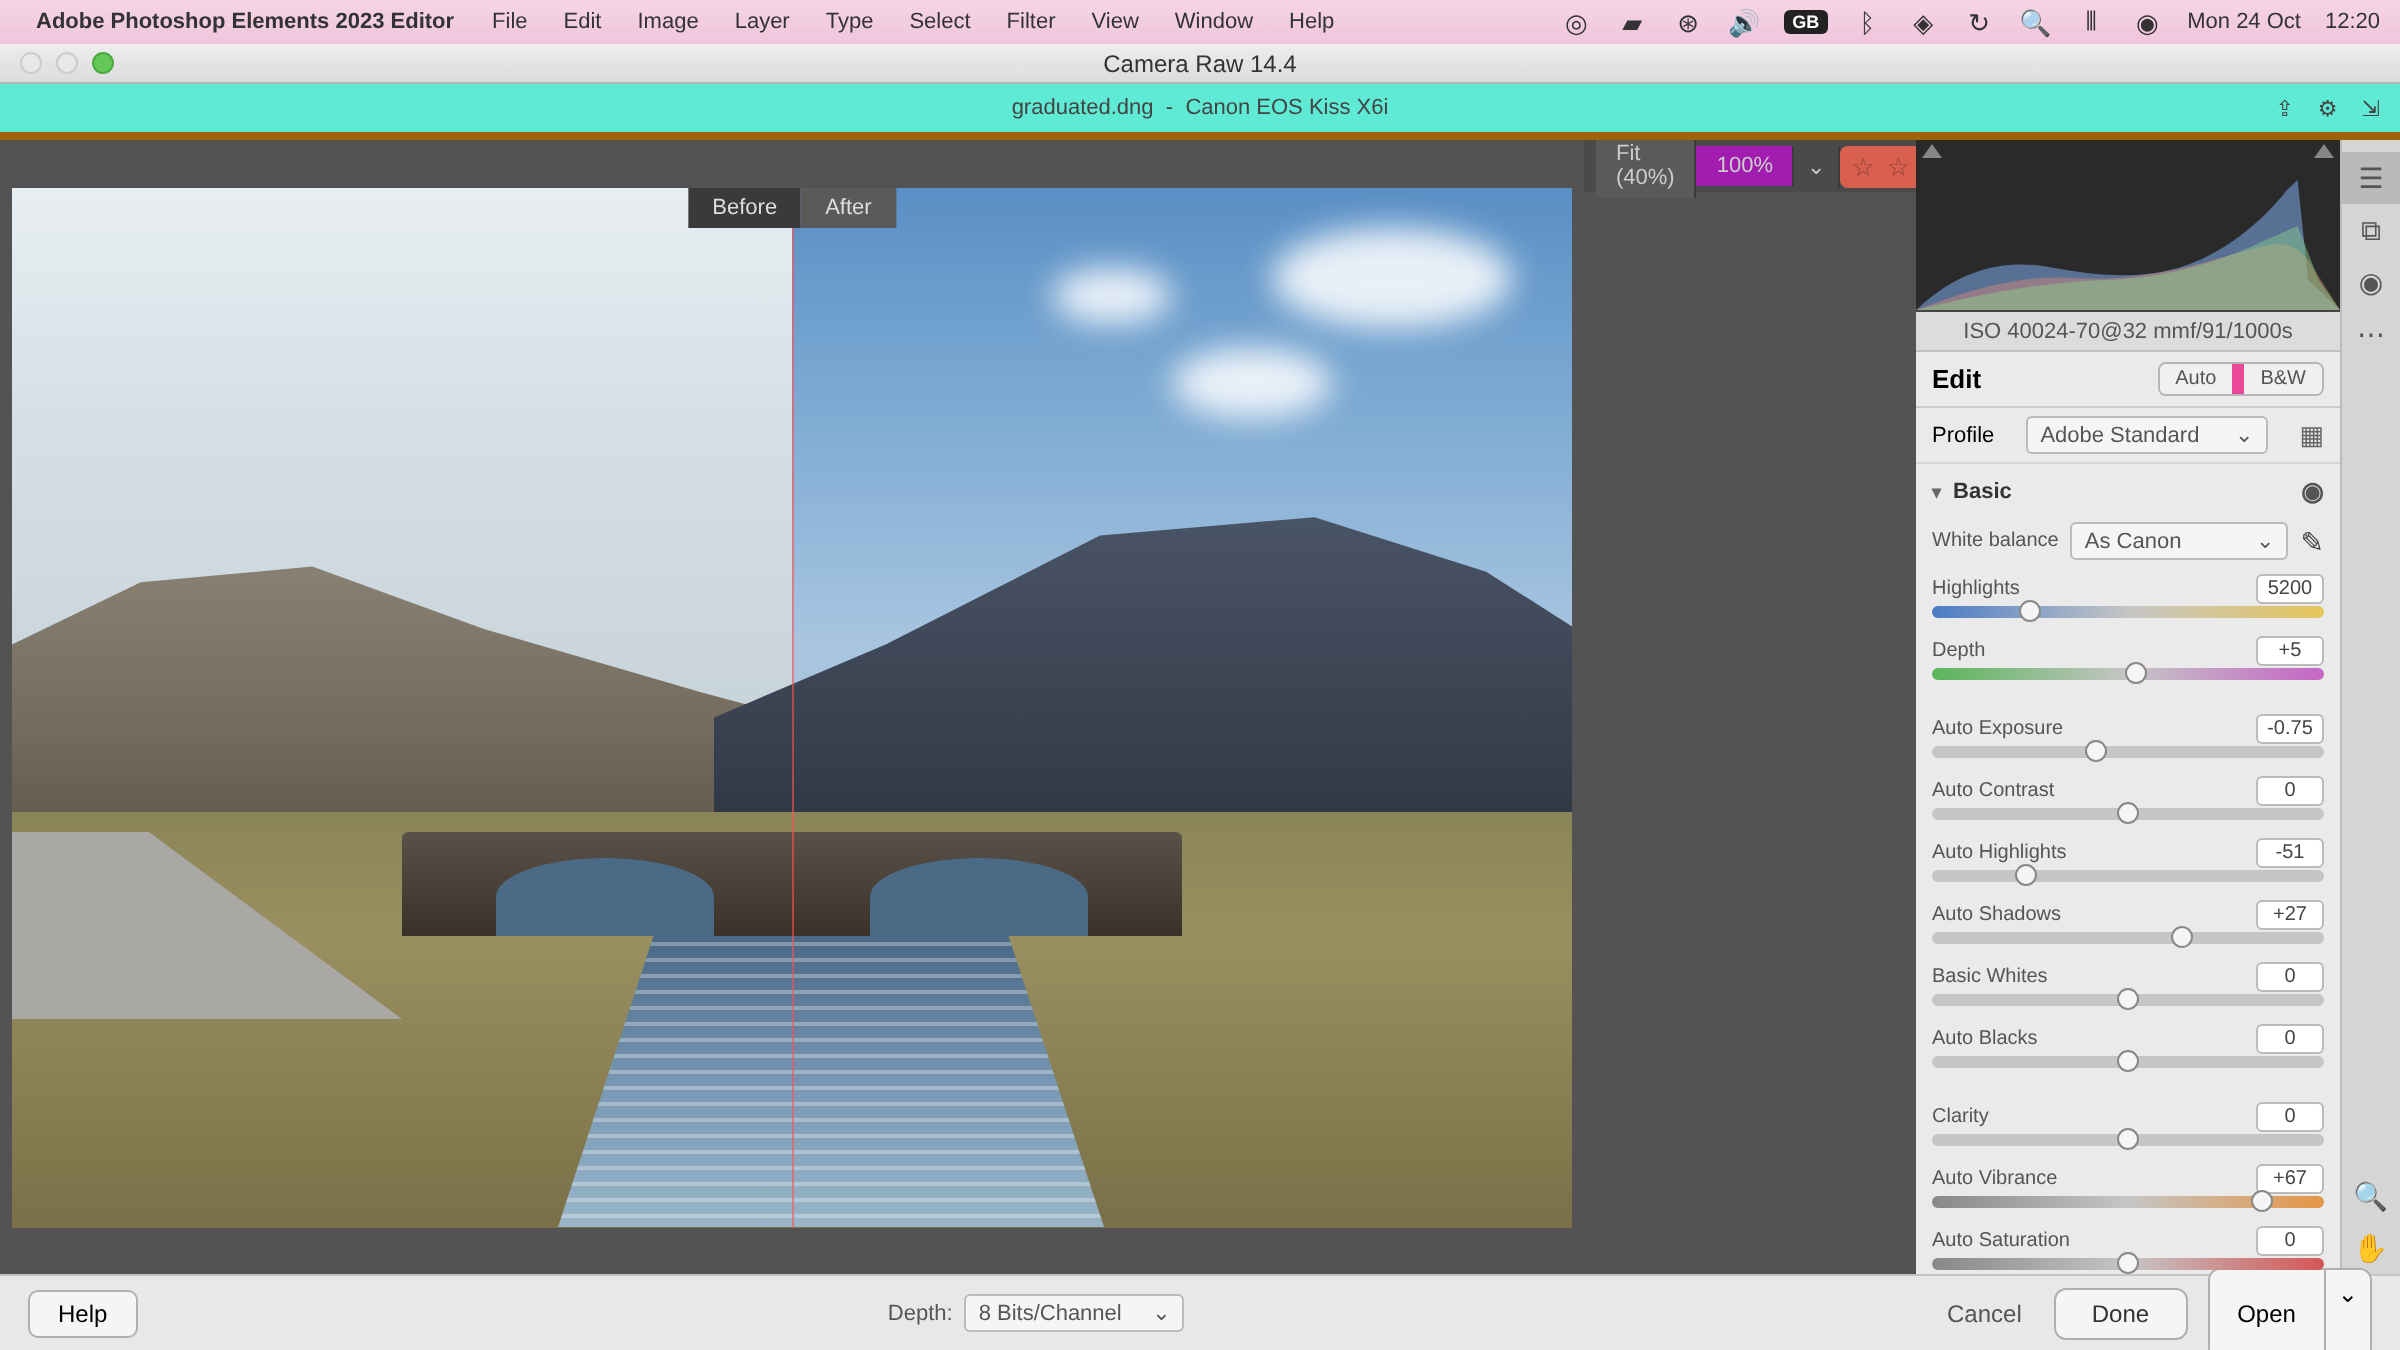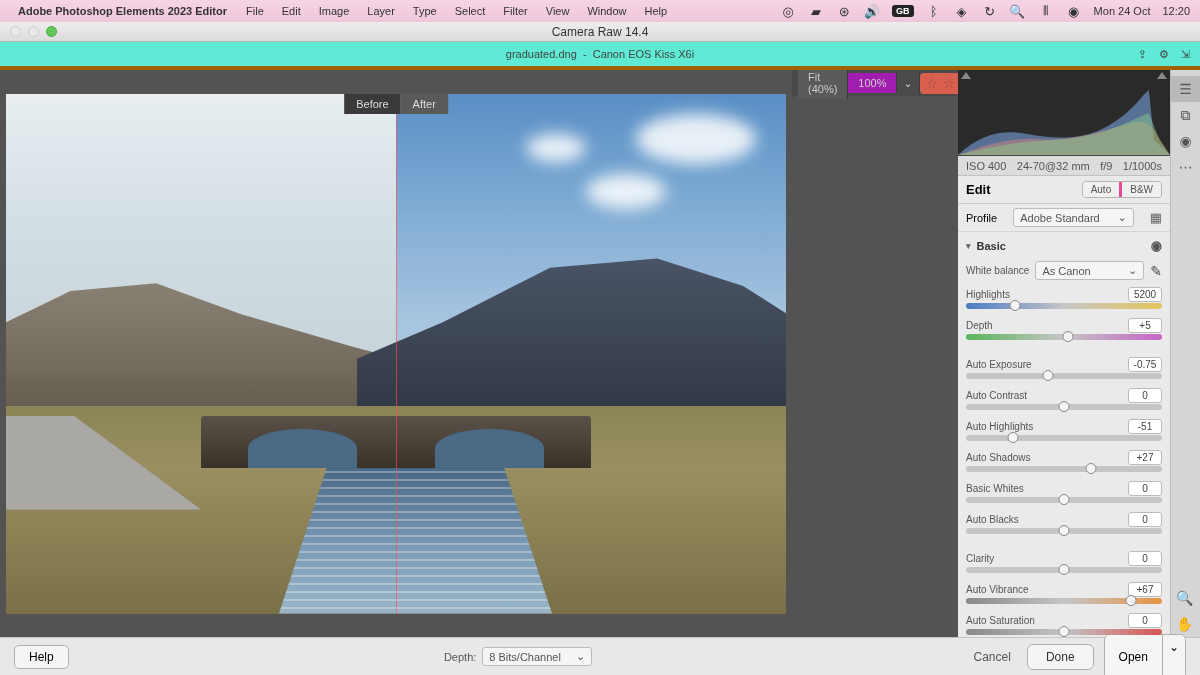--- a/index.html
+++ b/index.html
@@ -53,26 +53,26 @@
 .rp-content{flex:1;display:flex;flex-direction:column;overflow:hidden}
 .rp-tools{width:30px;background:#d5d5d5;border-left:1px solid #bbb;display:flex;flex-direction:column;align-items:center;padding-top:6px;gap:0}
 .rp-tool{width:30px;height:26px;display:flex;align-items:center;justify-content:center;font-size:14px;color:#555}
 .rp-tool.active{background:#bababa}
 .rp-tool.bottom{margin-top:auto}
 .histogram{height:86px;background:#2a2a2a;position:relative;border-bottom:1px solid #444}
 .histo-tri-l,.histo-tri-r{position:absolute;top:2px;width:0;height:0;border-left:5px solid transparent;border-right:5px solid transparent;border-bottom:7px solid #888}
 .histo-tri-l{left:3px}
 .histo-tri-r{right:3px}
 .histo-svg{position:absolute;bottom:0;left:0;width:100%;height:70px}
-.histo-meta{height:20px;background:#dcdcdc;border-bottom:1px solid #c0c0c0;display:flex;align-items:center;justify-content:space-between;padding:0 8px;font-size:10px;color:#555}
+.histo-meta{height:20px;background:#dcdcdc;border-bottom:1px solid #c0c0c0;display:flex;align-items:center;justify-content:center;padding:0 8px;font-size:10px;color:#555}
 .edit-head{height:28px;display:flex;align-items:center;padding:0 8px;border-bottom:1px solid #ccc}
 .edit-head .title{font-weight:600;font-size:13px}
 .pill{margin-left:auto;display:flex;gap:0;border:1px solid #b5b5b5;border-radius:4px;overflow:hidden}
 .pill span{padding:2px 8px;font-size:10px;background:#f0f0f0;color:#555}
-.pill span+span{border-left:3px solid #ec4899}
+.pill span+span{border-left:6px solid #ec4899}
 .profile-row{height:28px;display:flex;align-items:center;padding:0 8px;gap:16px;border-bottom:1px solid #d5d5d5}
 .select{flex:1;border:1px solid #bbb;border-radius:3px;background:#f5f5f5;padding:2px 6px;display:flex;align-items:center;justify-content:space-between;font-size:10px;color:#555}
 .grid-ic{font-size:13px;color:#666}
 .section{border-bottom:1px solid #d0d0d0}
 .sec-head{display:flex;align-items:center;padding:6px 8px;font-size:12px;font-weight:600;color:#333;gap:6px}
 .sec-head .chev{font-size:9px;color:#666}
 .sec-head .eye{margin-left:auto;font-size:13px;color:#555}
 .sec-body{padding:2px 8px 8px}
 .wb-row{display:flex;align-items:center;gap:6px;margin-bottom:6px}
 .wb-label{font-size:10px;color:#555}

